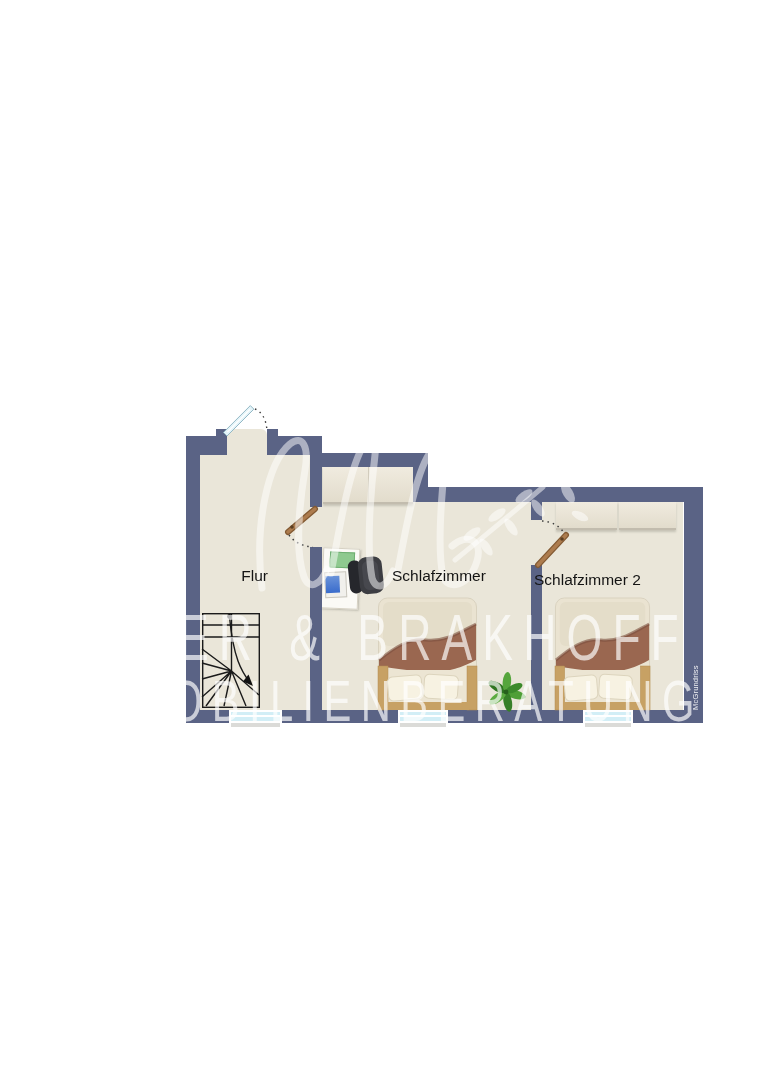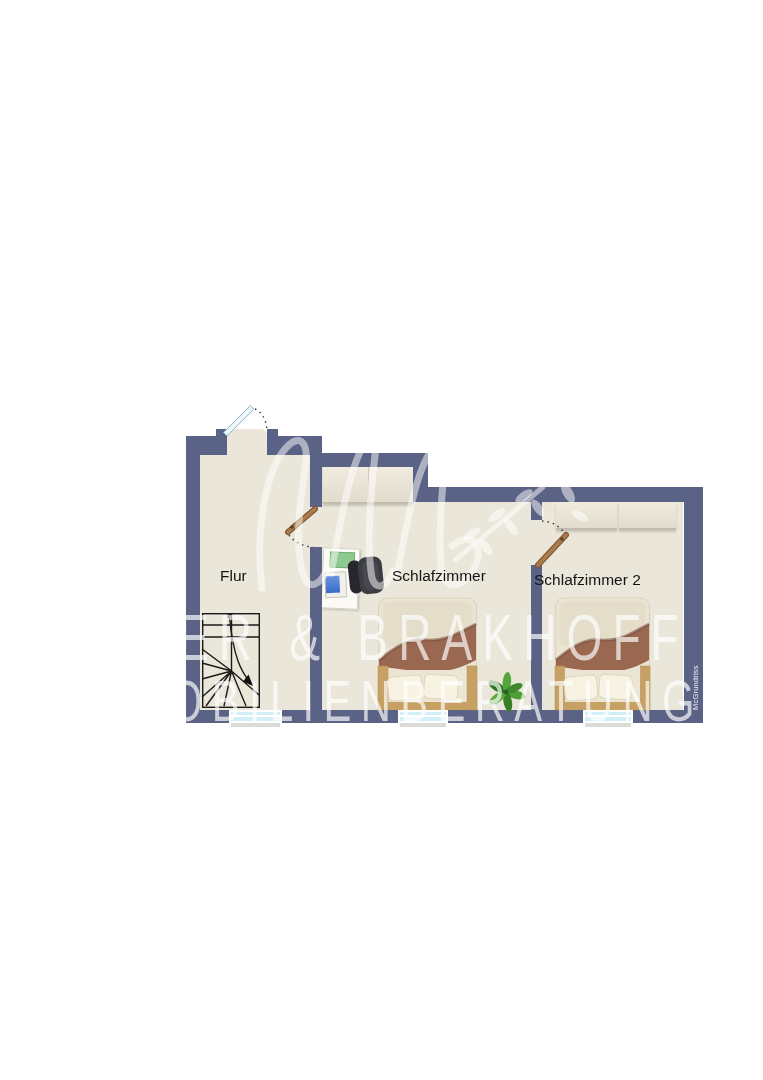--- a/index.html
+++ b/index.html
@@ -217,19 +217,19 @@
     </g>
 
     <g transform="translate(178,660) scale(0.72,1)">
       <text x="0" y="0" font-family="Liberation Sans, sans-serif" font-size="64" letter-spacing="14" word-spacing="6" fill="#ffffff" fill-opacity="0.68">ER &amp; BRAKHOFF</text>
     </g>
     <g transform="translate(170,721) scale(0.72,1)">
       <text x="0" y="0" font-family="Liberation Sans, sans-serif" font-size="58" letter-spacing="13" fill="#ffffff" fill-opacity="0.68">OBILIENBERATUNG</text>
     </g>
   </svg>
 
-  <div class="roomlabel" style="left:220px;top:567px;width:56px;text-align:left;">Flur</div>
+  <div class="roomlabel" style="left:212px;top:567px;width:56px;text-align:right;">Flur</div>
   <div class="roomlabel" style="left:392px;top:567px;">Schlafzimmer</div>
   <div class="roomlabel" style="left:534px;top:571px;">Schlafzimmer 2</div>
 
   <div class="credit">McGrundriss</div>
 
 </div>
 
 </body></html>

